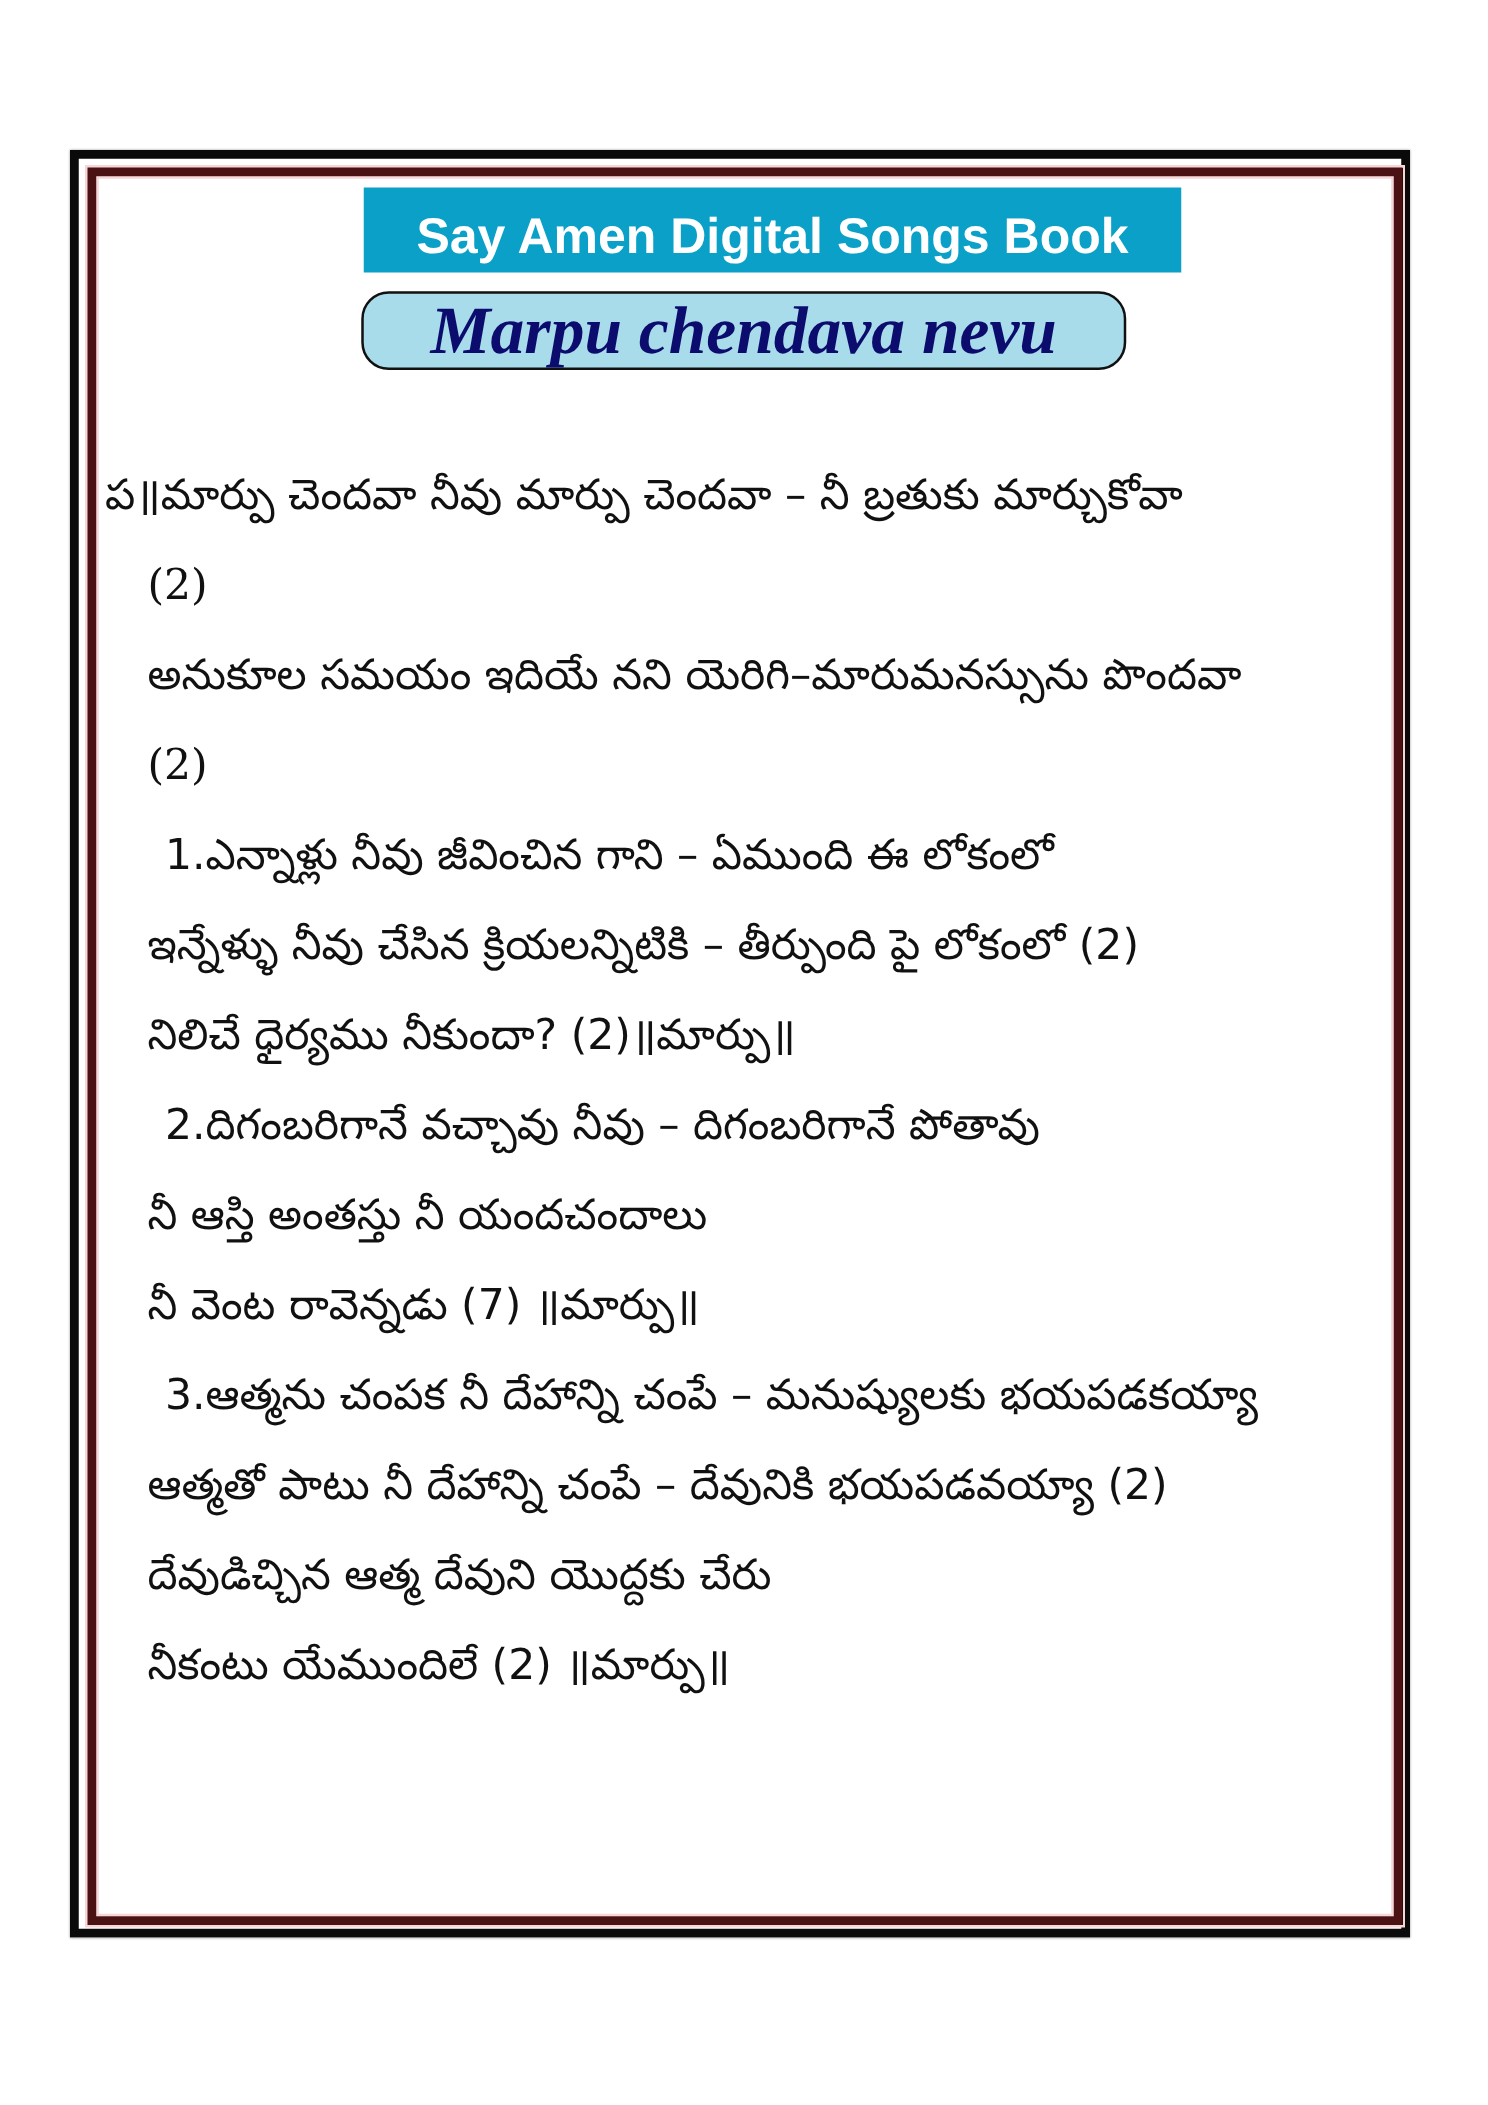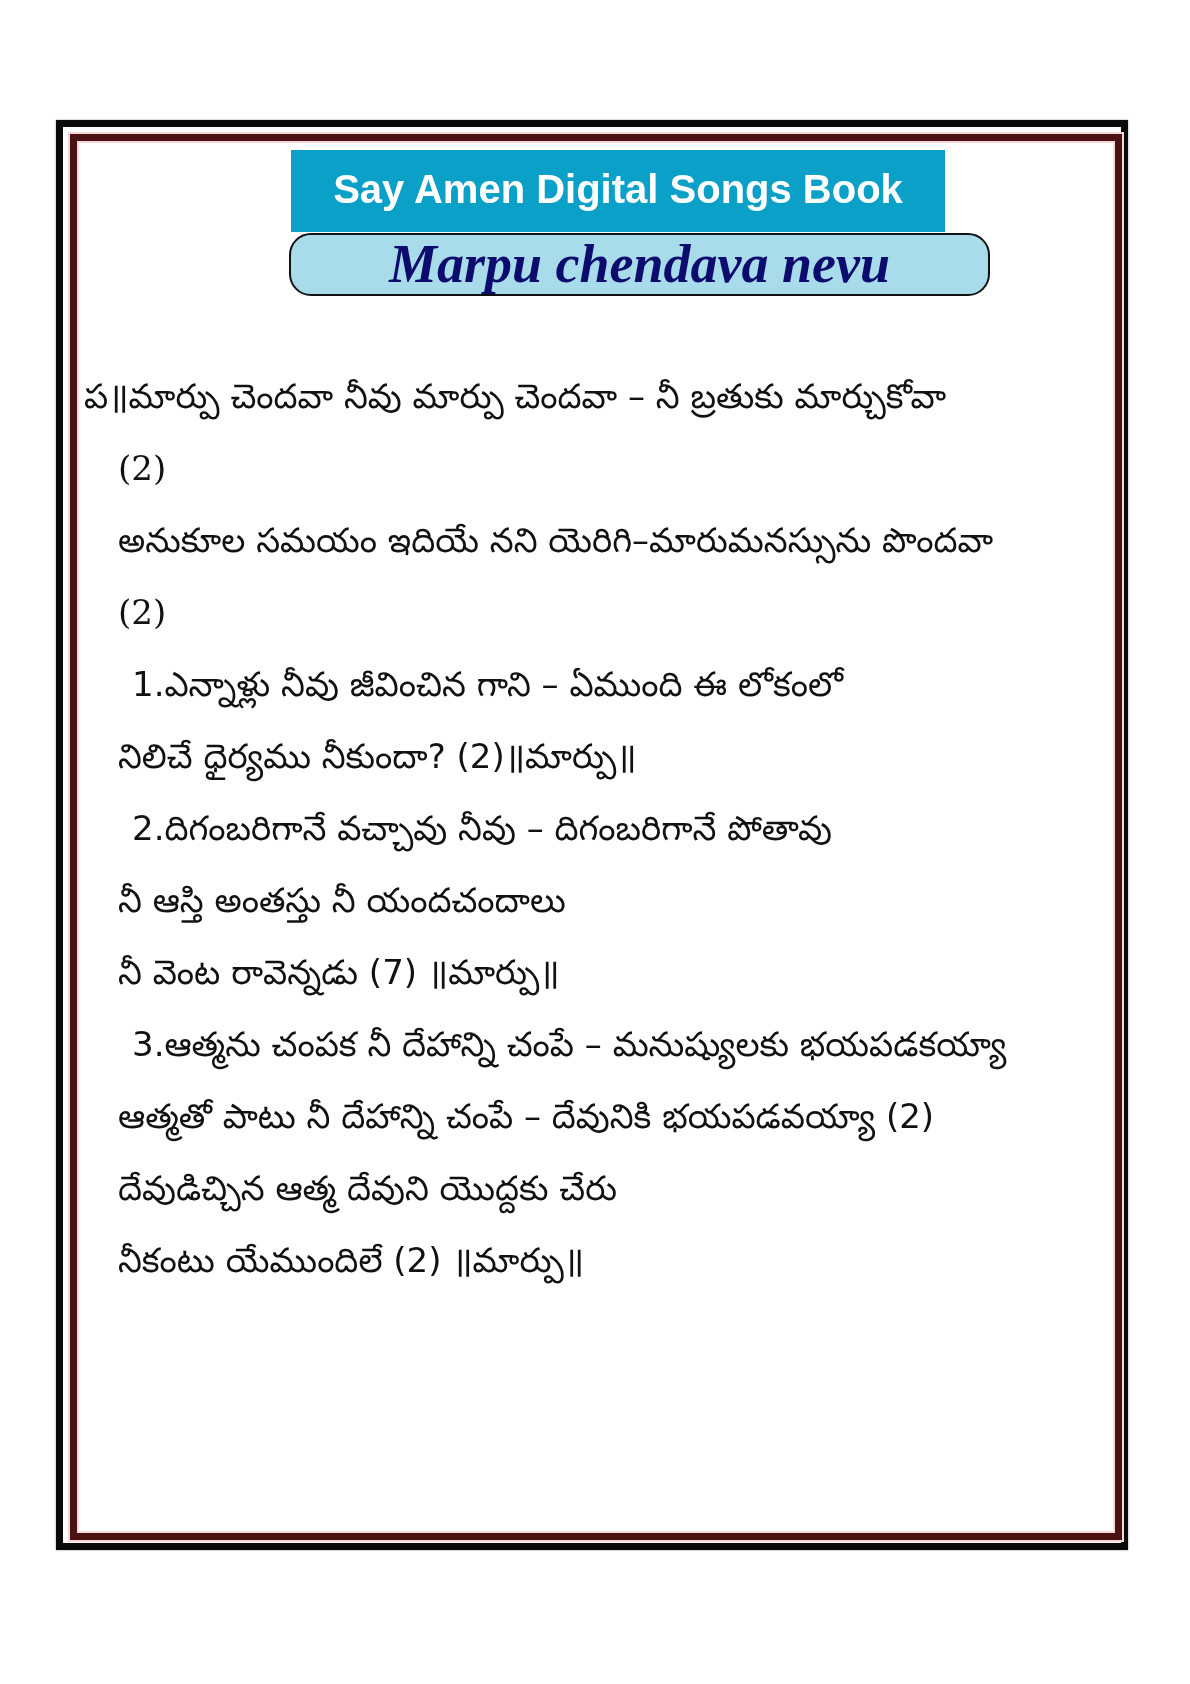--- a/index.html
+++ b/index.html
@@ -32,35 +32,35 @@
       height: 1406px;
       border: 7px solid #4a1212;
       box-sizing: border-box;
       box-shadow: inset 0 0 0 2px #f6d6d6, 0 0 0 2px #f6d6d6;
     }
     .header-banner {
       position: absolute;
       left: 291px;
       top: 150px;
       width: 654px;
-      height: 82px;
+      height: 68px;
       background: #0aa0c8;
       color: #ffffff;
       font-family: "Liberation Sans", sans-serif;
       font-weight: bold;
       font-size: 40px;
       line-height: 78px;
       text-align: center;
       letter-spacing: 0px;
     }
     .title-pill {
       position: absolute;
       left: 289px;
       top: 233px;
-      width: 701px;
+      width: 612px;
       height: 63px;
       background: #a9dcea;
       border: 2px solid #111111;
       border-radius: 22px;
       box-sizing: border-box;
       color: #0c0c6e;
       font-family: "Liberation Serif", serif;
       font-style: italic;
       font-weight: bold;
       font-size: 54px;
@@ -107,20 +107,21 @@
 
 <div class="lyrics">
   <div>
     <div class="line bold">ప॥మార్పు చెందవా నీవు మార్పు చెందవా – నీ బ్రతుకు మార్చుకోవా</div>
     <div class="line bold indent repeat-mark">(2)</div>
     <div class="line bold indent">అనుకూల సమయం ఇదియే నని యెరిగి–మారుమనస్సును పొందవా</div>
     <div class="line bold indent repeat-mark">(2)</div>
   </div>
   <div>
     <div class="line num">1.ఎన్నాళ్లు నీవు జీవించిన గాని – ఏముంది ఈ లోకంలో</div>
+    <div class="line indent">ఇన్నేళ్ళు నీవు చేసిన క్రియలన్నిటికి – తీర్పుంది పై లోకంలో (2)</div>
     <div class="line indent">నిలిచే ధైర్యము నీకుందా? (2)॥మార్పు॥</div>
   </div>
   <div>
     <div class="line num">2.దిగంబరిగానే వచ్చావు నీవు – దిగంబరిగానే పోతావు</div>
     <div class="line indent">నీ ఆస్తి అంతస్తు నీ యందచందాలు</div>
     <div class="line indent">నీ వెంట రావెన్నడు (7)    ॥మార్పు॥</div>
   </div>
   <div>
     <div class="line num">3.ఆత్మను చంపక నీ దేహాన్ని చంపే – మనుష్యులకు భయపడకయ్యా</div>
     <div class="line indent">ఆత్మతో పాటు నీ దేహాన్ని చంపే – దేవునికి భయపడవయ్యా (2)</div>

